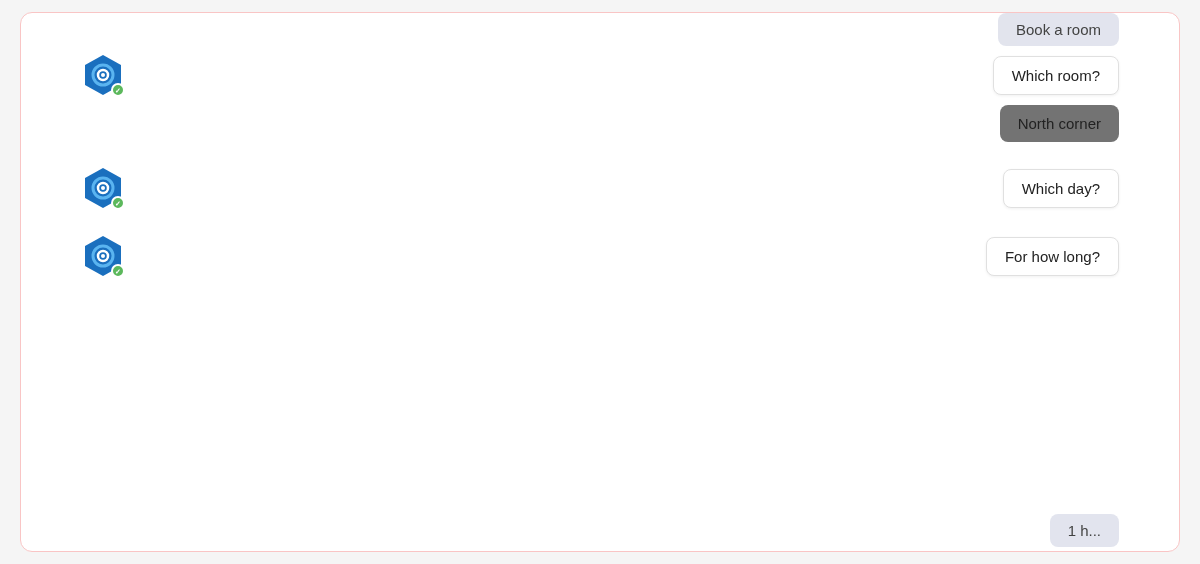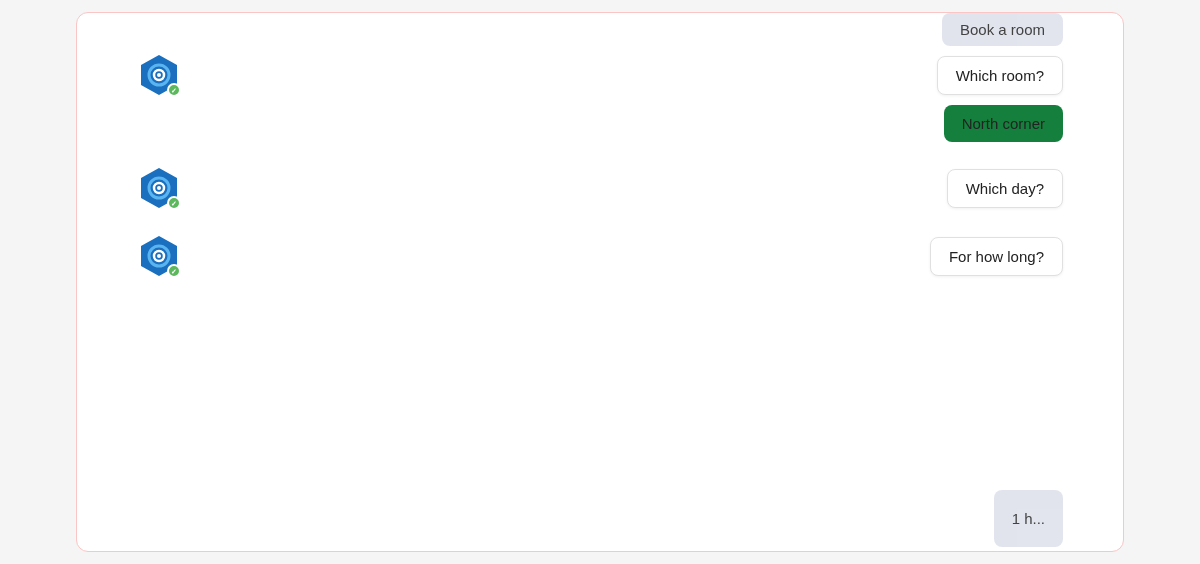--- a/index.html
+++ b/index.html
@@ -6,21 +6,21 @@
 
     body {
       width: 1200px;
       height: 564px;
       background: #f5f5f5;
       font-family: -apple-system, BlinkMacSystemFont, 'Segoe UI', sans-serif;
       overflow: hidden;
     }
 
     .chat-container {
-      width: 1048px;
+      width: 1160px;
       height: 540px;
       margin: 12px auto;
       background: #ffffff;
       border-radius: 12px;
       border: 1.5px solid #f9c5c5;
       position: relative;
       overflow: hidden;
       display: flex;
       flex-direction: column;
     }
@@ -91,21 +91,21 @@
     }
 
     
     .user-row {
       display: flex;
       justify-content: flex-end;
       margin-bottom: 8px;
     }
 
     .user-bubble {
-      background: #15803d;
+      background: #737373;
       border-radius: 8px;
       padding: 10px 18px;
       font-size: 15px;
       color: #222;
       max-width: 320px;
     }
 
     
     .partial-top {
       position: absolute;
@@ -176,17 +176,17 @@
             </svg>
             <div class="check-badge"></div>
           </div>
           <div class="bot-bubble">For how long?</div>
         </div>
       </div>
 
     </div>
 
     <div style="position:absolute;bottom:4px;right:60px;">
-      <div class="user-bubble" style="opacity:0.85;background:#dde0eb;padding:20px 18px;font-size:15px;color:#222;">1 h...</div>
+      <div class="user-bubble" style="opacity:0.85;background:#dde0eb;padding:8px 18px;font-size:15px;color:#222;">1 h...</div>
     </div>
 
   </div>
 </div>
 
 </body></html>

